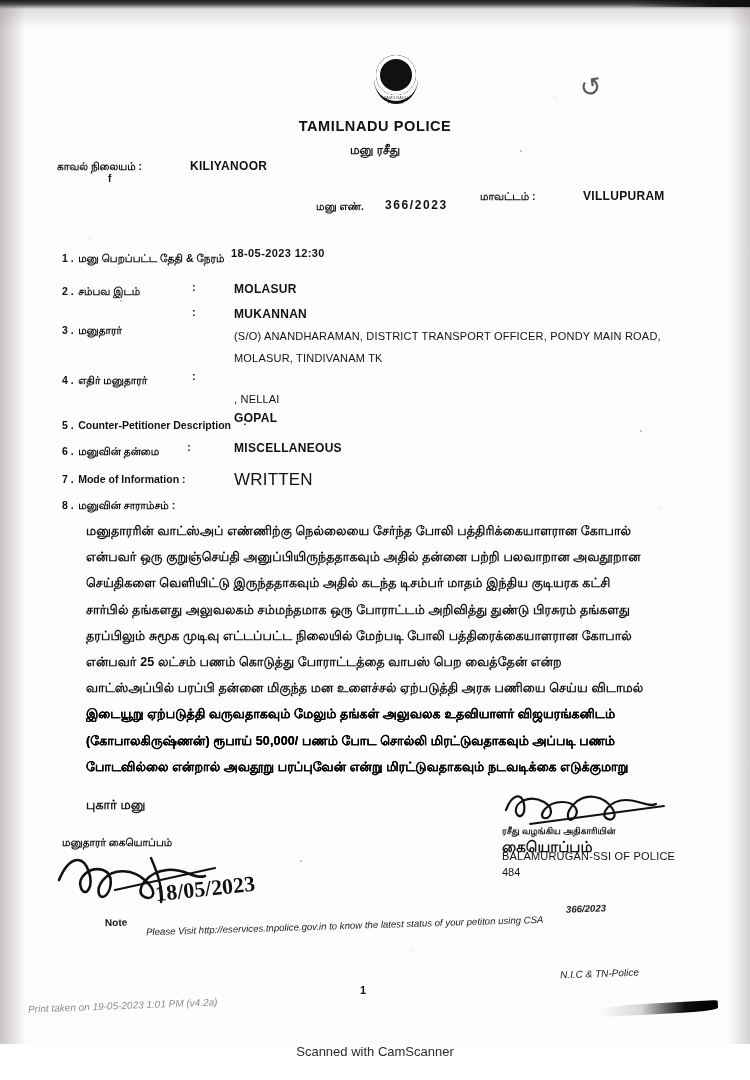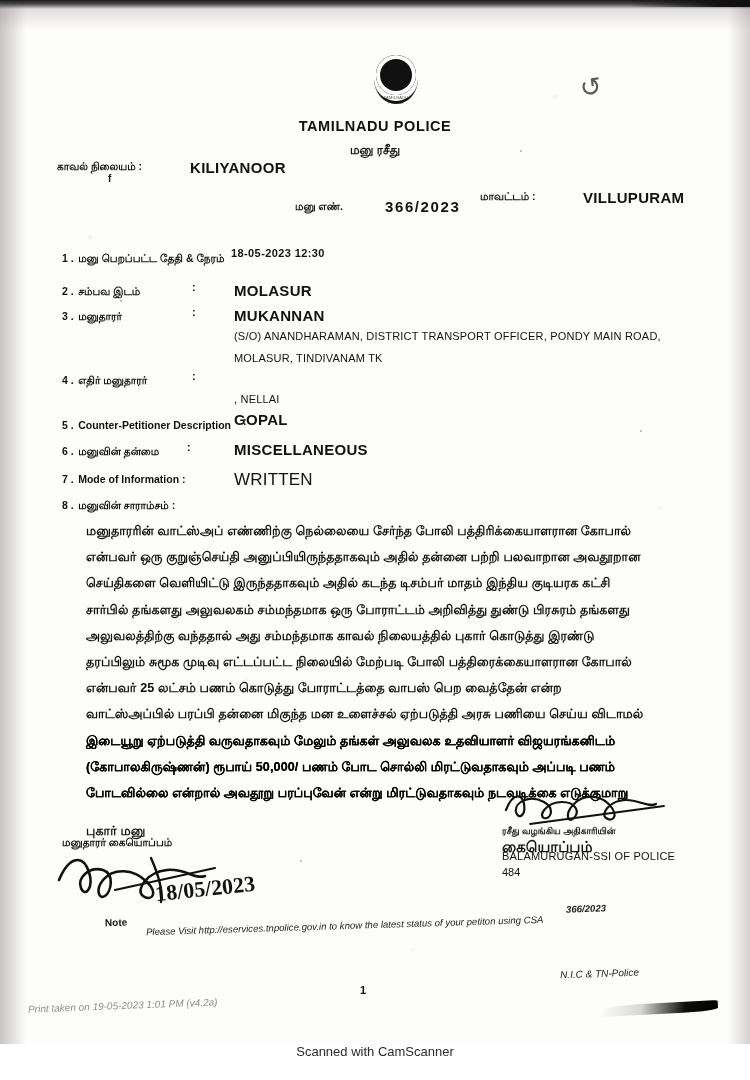--- a/index.html
+++ b/index.html
@@ -82,44 +82,44 @@
     text-align:center; font-size:12px; color:#111; font-weight:bold;
   }
   .topmark{
     position:absolute; left:580px; top:72px;
     font-size:26px; color:#5a5a5a; transform:rotate(-8deg);
     font-family:"Liberation Serif", serif;
   }
 
   
   .lbl{ font-size:10.5px; font-weight:bold; color:#111; }
-  .val{ font-size:15px; font-weight:bold; color:#111; letter-spacing:.3px; }
+  .val{ font-size:12px; font-weight:bold; color:#111; letter-spacing:.3px; }
   .valn{ font-size:11px; color:#111; letter-spacing:.2px; }
 
   .station-lbl{ position:absolute; left:57px;  top:160px; }
   .station-val{ position:absolute; left:190px; top:159px; }
   .station-tick{ position:absolute; left:108px; top:173px; font-size:10px; font-weight:bold; color:#111;}
 
   .dist-lbl{ position:absolute; left:480px; top:190px; }
   .dist-val{ position:absolute; left:583px; top:189px; }
 
-  .pno-lbl{ position:absolute; left:295px; top:200px; }
+  .pno-lbl{ position:absolute; left:316px; top:200px; }
   .pno-val{ position:absolute; left:385px; top:198px; letter-spacing:1.6px;}
 
   
   .item{ position:absolute;text-align:center; }
   .num{ font-size:10.5px; font-weight:bold; color:#111; }
   .colon{ position:absolute; font-size:11px; font-weight:bold; color:#111; }
 
   .i1{ left:62px; top:248px; }
   .i1v{ position:absolute; left:231px; top:247px; font-size:11px; font-weight:bold; color:#111; letter-spacing:.4px;}
   .i2{ left:62px; top:281px; }
   .i2c{ left:192px; top:281px; }
   .i2v{ position:absolute; left:234px; top:282px; }
-  .i3{ left:62px; top:306px; }
+  .i3{ left:62px; top:320px; }
   .i3c{ left:192px; top:306px; }
   .i3v{ position:absolute; left:234px; top:307px; }
   .i3v2{ position:absolute; left:234px; top:330px; }
   .i3v3{ position:absolute; left:234px; top:352px; }
   .i4{ left:62px; top:370px; }
   .i4c{ left:192px; top:370px; }
   .i4v{ position:absolute; left:234px; top:371px;margin-top:40px; }
   .i4v2{ position:absolute; left:234px; top:393px; }
   .i5{ left:62px; top:415px; }
   .i5c{ left:243px; top:415px; }
@@ -294,21 +294,20 @@
   <div class="item i8">
     <span class="num">8 .</span>
     <span class="num">மனுவின் சாராம்சம் :</span>
   </div>
 
   <div class="body">
     <div class="bline">மனுதாரரின் வாட்ஸ்அப் எண்ணிற்கு நெல்லையை சேர்ந்த போலி பத்திரிக்கையாளரான கோபால்</div>
     <div class="bline">என்பவர் ஒரு குறுஞ்செய்தி அனுப்பியிருந்ததாகவும் அதில் தன்னை பற்றி பலவாறான அவதூறான</div>
     <div class="bline">செய்திகளை வெளியிட்டு இருந்ததாகவும் அதில் கடந்த டிசம்பர் மாதம் இந்திய குடியரக கட்சி</div>
     <div class="bline">சார்பில் தங்களது அலுவலகம் சம்மந்தமாக ஒரு போராட்டம் அறிவித்து துண்டு பிரசுரம் தங்களது</div>
-    <div class="bline">அலுவலத்திற்கு வந்ததால் அது சம்மந்தமாக காவல் நிலையத்தில் புகார் கொடுத்து இரண்டு</div>
     <div class="bline">தரப்பிலும் சுமூக முடிவு எட்டப்பட்ட நிலையில் மேற்படி போலி பத்திரைக்கையாளரான கோபால்</div>
     <div class="bline">என்பவர் 25 லட்சம் பணம் கொடுத்து போராட்டத்தை வாபஸ் பெற வைத்தேன் என்ற</div>
     <div class="bline">வாட்ஸ்அப்பில் பரப்பி தன்னை மிகுந்த மன உளைச்சல் ஏற்படுத்தி அரசு பணியை செய்ய விடாமல்</div>
     <div class="bline heavy">இடையூறு ஏற்படுத்தி வருவதாகவும் மேலும் தங்கள் அலுவலக உதவியாளர் விஜயரங்கனிடம்</div>
     <div class="bline heavy">(கோபாலகிருஷ்ணன்) ரூபாய் 50,000/ பணம் போட சொல்லி மிரட்டுவதாகவும் அப்படி பணம்</div>
     <div class="bline heavy">போடவில்லை என்றால் அவதூறு பரப்புவேன் என்று மிரட்டுவதாகவும் நடவடிக்கை எடுக்குமாறு</div>
     <div class="bline last">புகார் மனு</div>
   </div>
 
   <div class="lbl sig-pet-lbl">மனுதாரர் கையொப்பம்</div>

